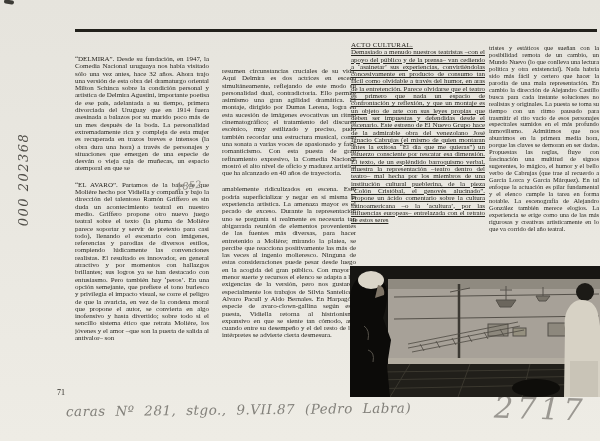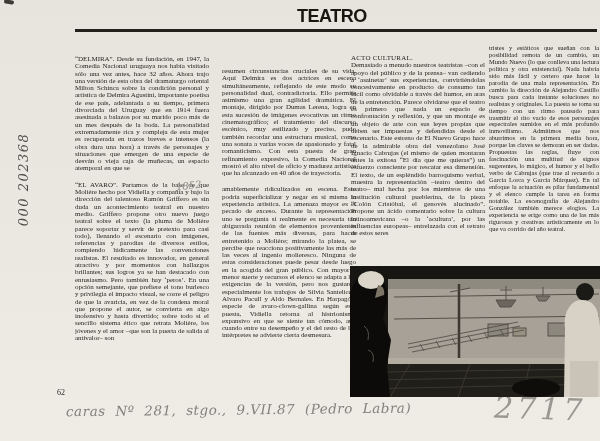--- a/index.html
+++ b/index.html
@@ -17,42 +17,41 @@
   .rule{position:absolute;left:75px;top:29px;width:522px;height:2.5px;background:#22211b;}
   .col{
     position:absolute;width:134px;text-align:justify;
     font-size:7px;line-height:7.3px;letter-spacing:-0.05px;
     color:#27251f;overflow:hidden;
   }
   .col p{margin:0;}
   .col p.gap{margin-top:9px;}
   #col1{left:75px;top:56px;height:331px;}
   #col2{left:222px;top:68px;height:331px;}
-  #col3{left:351px;top:55px;height:218px;}
+  #col3{left:351px;top:42px;height:218px;text-decoration:underline;}
   #col4{left:489px;top:45px;width:110px;height:214px;font-size:6.5px;line-height:6.95px;}
   .acto-head{letter-spacing:0.2px;margin:0 0 1px 0;}
   .photo{position:absolute;left:350px;top:266px;width:250px;height:131px;z-index:3;}
   .hand{position:absolute;color:#83817b;font-family:"DejaVu Serif",serif;font-style:italic;}
   .hw-1852{left:176px;top:180px;font-size:10px;transform:rotate(-6deg);color:#8f8d86;}
   .hw-margin{
     left:-57px;top:172px;width:160px;text-align:center;
     transform:rotate(-90deg);font-size:13px;letter-spacing:1.5px;color:#504e48;
   }
   .hw-note{left:66px;top:401px;width:420px;font-size:13.5px;word-spacing:5px;letter-spacing:0.5px;transform:rotate(-0.6deg);}
   .hw-corner{left:494px;top:391px;font-size:30px;letter-spacing:4px;color:#9b9892;transform:rotate(2deg);font-weight:normal;}
   .pagenum{position:absolute;left:57px;top:388px;font-size:8px;color:#2a2822;}
 </style>
 </head>
 <body>
 
 <div class="page">
 
   <div class="speck"></div>
 
-  <div class="masthead">TEATRO</div>
   <div class="rule"></div>
 
   <div class="col" id="col1">
     <p>“DELMIRA”. Desde su fundación, en 1947, la Comedia Nacional uruguaya nos había visitado sólo una vez antes, hace 32 años. Ahora trajo una versión de esta obra del dramaturgo oriental Milton Schinca sobre la condición personal y artística de Delmira Agustini, importante poetisa de ese país, adelantada a su tiempo, primera divorciada del Uruguay que en 1914 fuera asesinada a balazos por su marido poco más de un mes después de la boda. La personalidad extremadamente rica y compleja de esta mujer es recuperada en trazos breves e intensos (la obra dura una hora) a través de personajes y situaciones que emergen de una especie de desván o vieja caja de muñecas, un espacio atemporal en que se</p>
     <p class="gap">“EL AVARO”. Partamos de la base de que Molière hecho por Vidiella y compañía y bajo la dirección del talentoso Ramón Griffero es sin duda un acontecimiento teatral en nuestro medio. Griffero propone otro nuevo juego teatral sobre el texto (la pluma de Molière parece soportar y servir de pretexto para casi todo), llenando el escenario con imágenes, referencias y parodias de diversos estilos, rompiendo lúdicamente las convenciones realistas. El resultado es innovador, en general atractivo y por momentos con hallazgos brillantes; sus logros ya se han destacado con entusiasmo. Pero también hay ‘peros’. En una opción semejante, que prefiere el tono burlesco y privilegia el impacto visual, se corre el peligro de que la avaricia, en vez de la condena moral que propone el autor, se convierta en algo inofensivo y hasta divertido; sobre todo si el sencillo sistema ético que retrata Molière, los jóvenes y el amor –que son la puerta de salida al antivalor– son</p>
   </div>
 
   <div class="col" id="col2">
     <p>resumen circunstancias cruciales de su vida. Aquí Delmira es dos actrices en escena simultáneamente, reflejando de este modo su personalidad dual, contradictoria. Ello permite asimismo una gran agilidad dramática. El montaje, dirigido por Dumas Lerena, logra en esta sucesión de imágenes evocativas un ritmo cinematográfico; el tratamiento del discurso escénico, muy estilizado y preciso, pudo también recordar una estructura musical, como una sonata a varias voces de apasionado y fatal romanticismo. Con esta puesta de gran refinamiento expresivo, la Comedia Nacional mostró el alto nivel de oficio y madurez artística que ha alcanzado en 40 años de trayectoria.</p>
     <p class="gap">amablemente ridiculizados en escena. Esto podría superficializar y negar en sí misma la experiencia artística. La amenaza mayor es el pecado de exceso. Durante la representación uno se pregunta si realmente es necesaria tan abigarrada reunión de elementos provenientes de las fuentes más diversas, para hacer entretenido a Molière; mirando la platea, se percibe que reacciona positivamente las más de las veces al ingenio molieresco. Ninguna de estas consideraciones puede pesar desde luego en la acogida del gran público. Con mayor o menor suerte y recursos el elenco se adapta a las exigencias de la versión, pero nos gustaron especialmente los trabajos de Silvia Santelices, Alvaro Pacull y Aldo Bernales. En Harpagón, especie de avaro-clown-gallina según esta puesta, Vidiella retorna al histrionismo expansivo en que se siente tan cómodo, aun cuando entre su desempeño y el del resto de los intérpretes se advierte cierta desmesura.</p>
@@ -123,15 +122,15 @@
       <path d="M214 131 L215 62 C213 46 221 35 230 34 C242 33 248 41 249 54 L250 60 L250 131 Z" fill="#d7d2c5"></path>
       <path d="M220 95 h28 v36 h-28 z" fill="#c9c4b7"></path>
     </g>
   </svg>
 
   <div class="hand hw-1852">1852</div>
   <div class="hand hw-margin">000 202368</div>
   <div class="hand hw-note">caras Nº 281, stgo., 9.VII.87  (Pedro Labra)</div>
   <div class="hand hw-corner">2717</div>
 
-  <div class="pagenum">62</div>
+  <div class="pagenum">71</div>
 
 </div>
 
 </body></html>

